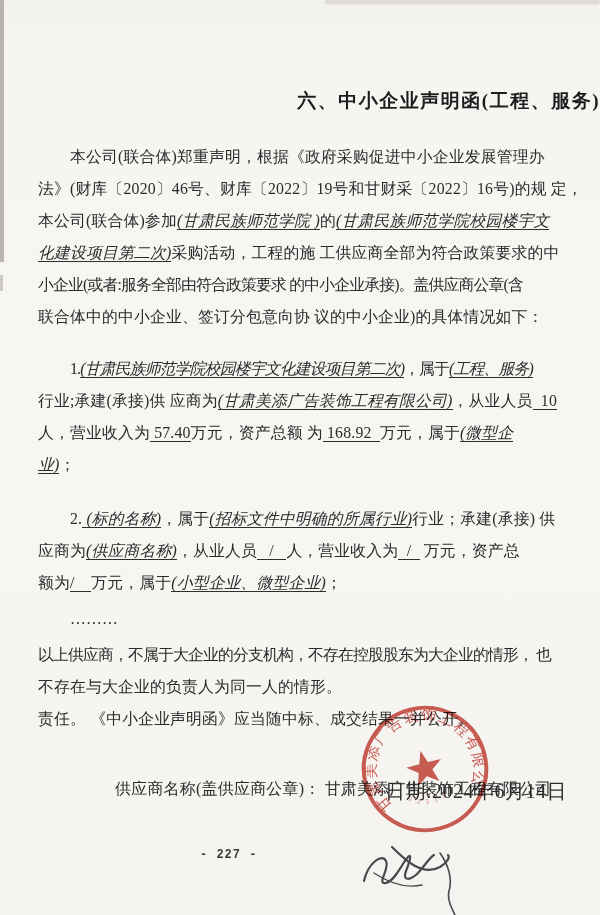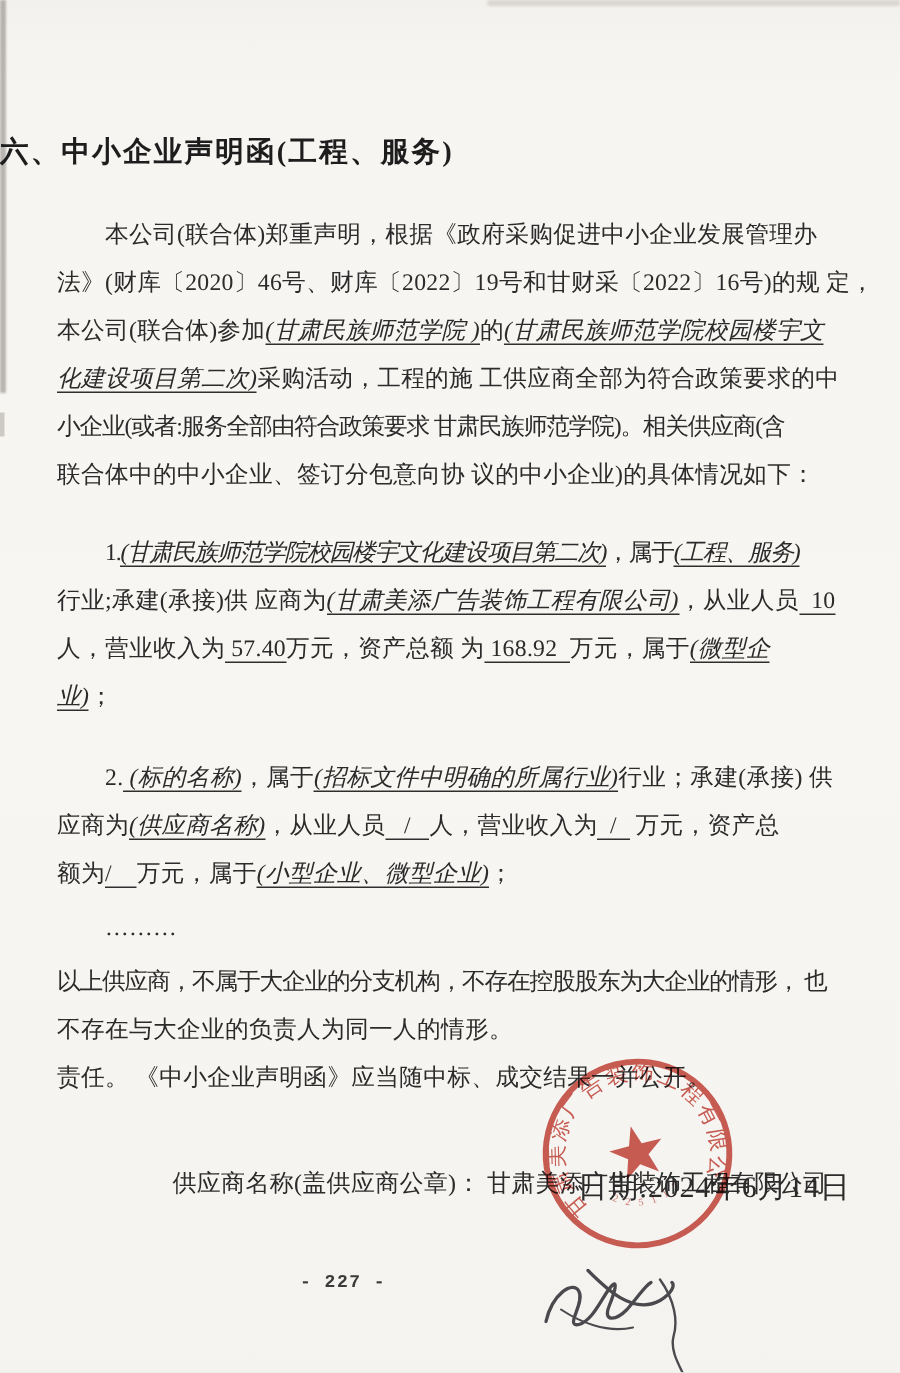--- a/index.html
+++ b/index.html
@@ -12,21 +12,21 @@
     font-family:"Liberation Serif","DejaVu Serif",serif;
     color:#2b2b2b;
   }
   
   .top-streak{position:absolute;top:0;left:325px;width:275px;height:4px;background:#c4bfb9;opacity:.55;filter:blur(1px);}
   .left-strip{position:absolute;top:0;left:0;width:4px;height:262px;background:#6d6862;opacity:.45;filter:blur(.6px);}
   .left-dot{position:absolute;top:275px;left:0;width:3px;height:16px;background:#8f8a84;opacity:.4;filter:blur(.5px);}
 
   .doc-title{
     position:absolute;top:88px;left:0;width:600px;
-    text-align:left;font-size:19px;font-weight:bold;
+    text-align:right;font-size:19px;font-weight:bold;
     letter-spacing:1.5px;color:#1d1d1d;
   }
   .doc-body{
     position:absolute;top:141px;left:38px;width:530px;
     font-size:15.8px;line-height:32px;letter-spacing:.2px;
   }
   .line{height:32px;white-space:pre;overflow:visible;}
   .line.tight{letter-spacing:-.8px;}
   .line.ind{text-indent:32px;}
   .line.g12{margin-top:20px;}
@@ -55,21 +55,21 @@
   <div class="left-strip"></div>
   <div class="left-dot"></div>
 
   <div class="doc-title">六、中小企业声明函(工程、服务)</div>
 
   <div class="doc-body">
       <div class="line ind"><span class="plain">本公司(联合体)郑重声明，根据《政府采购促进中小企业发展管理办</span></div>
       <div class="line"><span class="plain">法》(财库〔2020〕46号、财库〔2022〕19号和甘财采〔2022〕16号)的规 定，</span></div>
       <div class="line"><span class="plain">本公司(联合体)参加</span><span class="fillin">(甘肃民族师范学院 )</span><span class="plain">的</span><span class="fillin">(甘肃民族师范学院校园楼宇文</span></div>
       <div class="line"><span class="fillin">化建设项目第二次)</span><span class="plain">采购活动，工程的施 工供应商全部为符合政策要求的中</span></div>
-      <div class="line tight"><span class="plain">小企业(或者:服务全部由符合政策要求 甘肃民族师范学院)。相关供应商(含</span></div>
+      <div class="line tight"><span class="plain">小企业(或者:服务全部由符合政策要求 的中小企业承接)。盖供应商公章(含</span></div>
       <div class="line"><span class="plain">联合体中的中小企业、签订分包意向协 议的中小企业)的具体情况如下：</span></div>
       <div class="line ind tight g12"><span class="plain">1.</span><span class="fillin">(甘肃民族师范学院校园楼宇文化建设项目第二次)</span><span class="plain">，属于</span><span class="fillin">(工程、服务)</span></div>
       <div class="line"><span class="plain">行业;承建(承接)供 应商为</span><span class="fillin">(甘肃美添广告装饰工程有限公司)</span><span class="plain">，从业人员</span><span class="fillnum">  10</span></div>
       <div class="line"><span class="plain">人，营业收入为</span><span class="fillnum"> 57.40</span><span class="plain">万元，资产总额 为</span><span class="fillnum"> 168.92  </span><span class="plain">万元，属于</span><span class="fillin">(微型企</span></div>
       <div class="line"><span class="fillin">业)</span><span class="plain">；</span></div>
       <div class="line ind g6"><span class="plain">2.</span><span class="fillin"> (标的名称)</span><span class="plain">，属于</span><span class="fillin">(招标文件中明确的所属行业)</span><span class="plain">行业；承建(承接) 供</span></div>
       <div class="line"><span class="plain">应商为</span><span class="fillin">(供应商名称)</span><span class="plain">，从业人员</span><span class="fillnum">   /   </span><span class="plain">人，营业收入为</span><span class="fillnum">  /  </span><span class="plain"> 万元，资产总</span></div>
       <div class="line"><span class="plain">额为</span><span class="fillnum">/    </span><span class="plain">万元，属于</span><span class="fillin">(小型企业、微型企业)</span><span class="plain">；</span></div>
       <div class="line ind g4"><span class="plain">………</span></div>
       <div class="line tight g4"><span class="plain">以上供应商，不属于大企业的分支机构，不存在控股股东为大企业的情形， 也</span></div>

